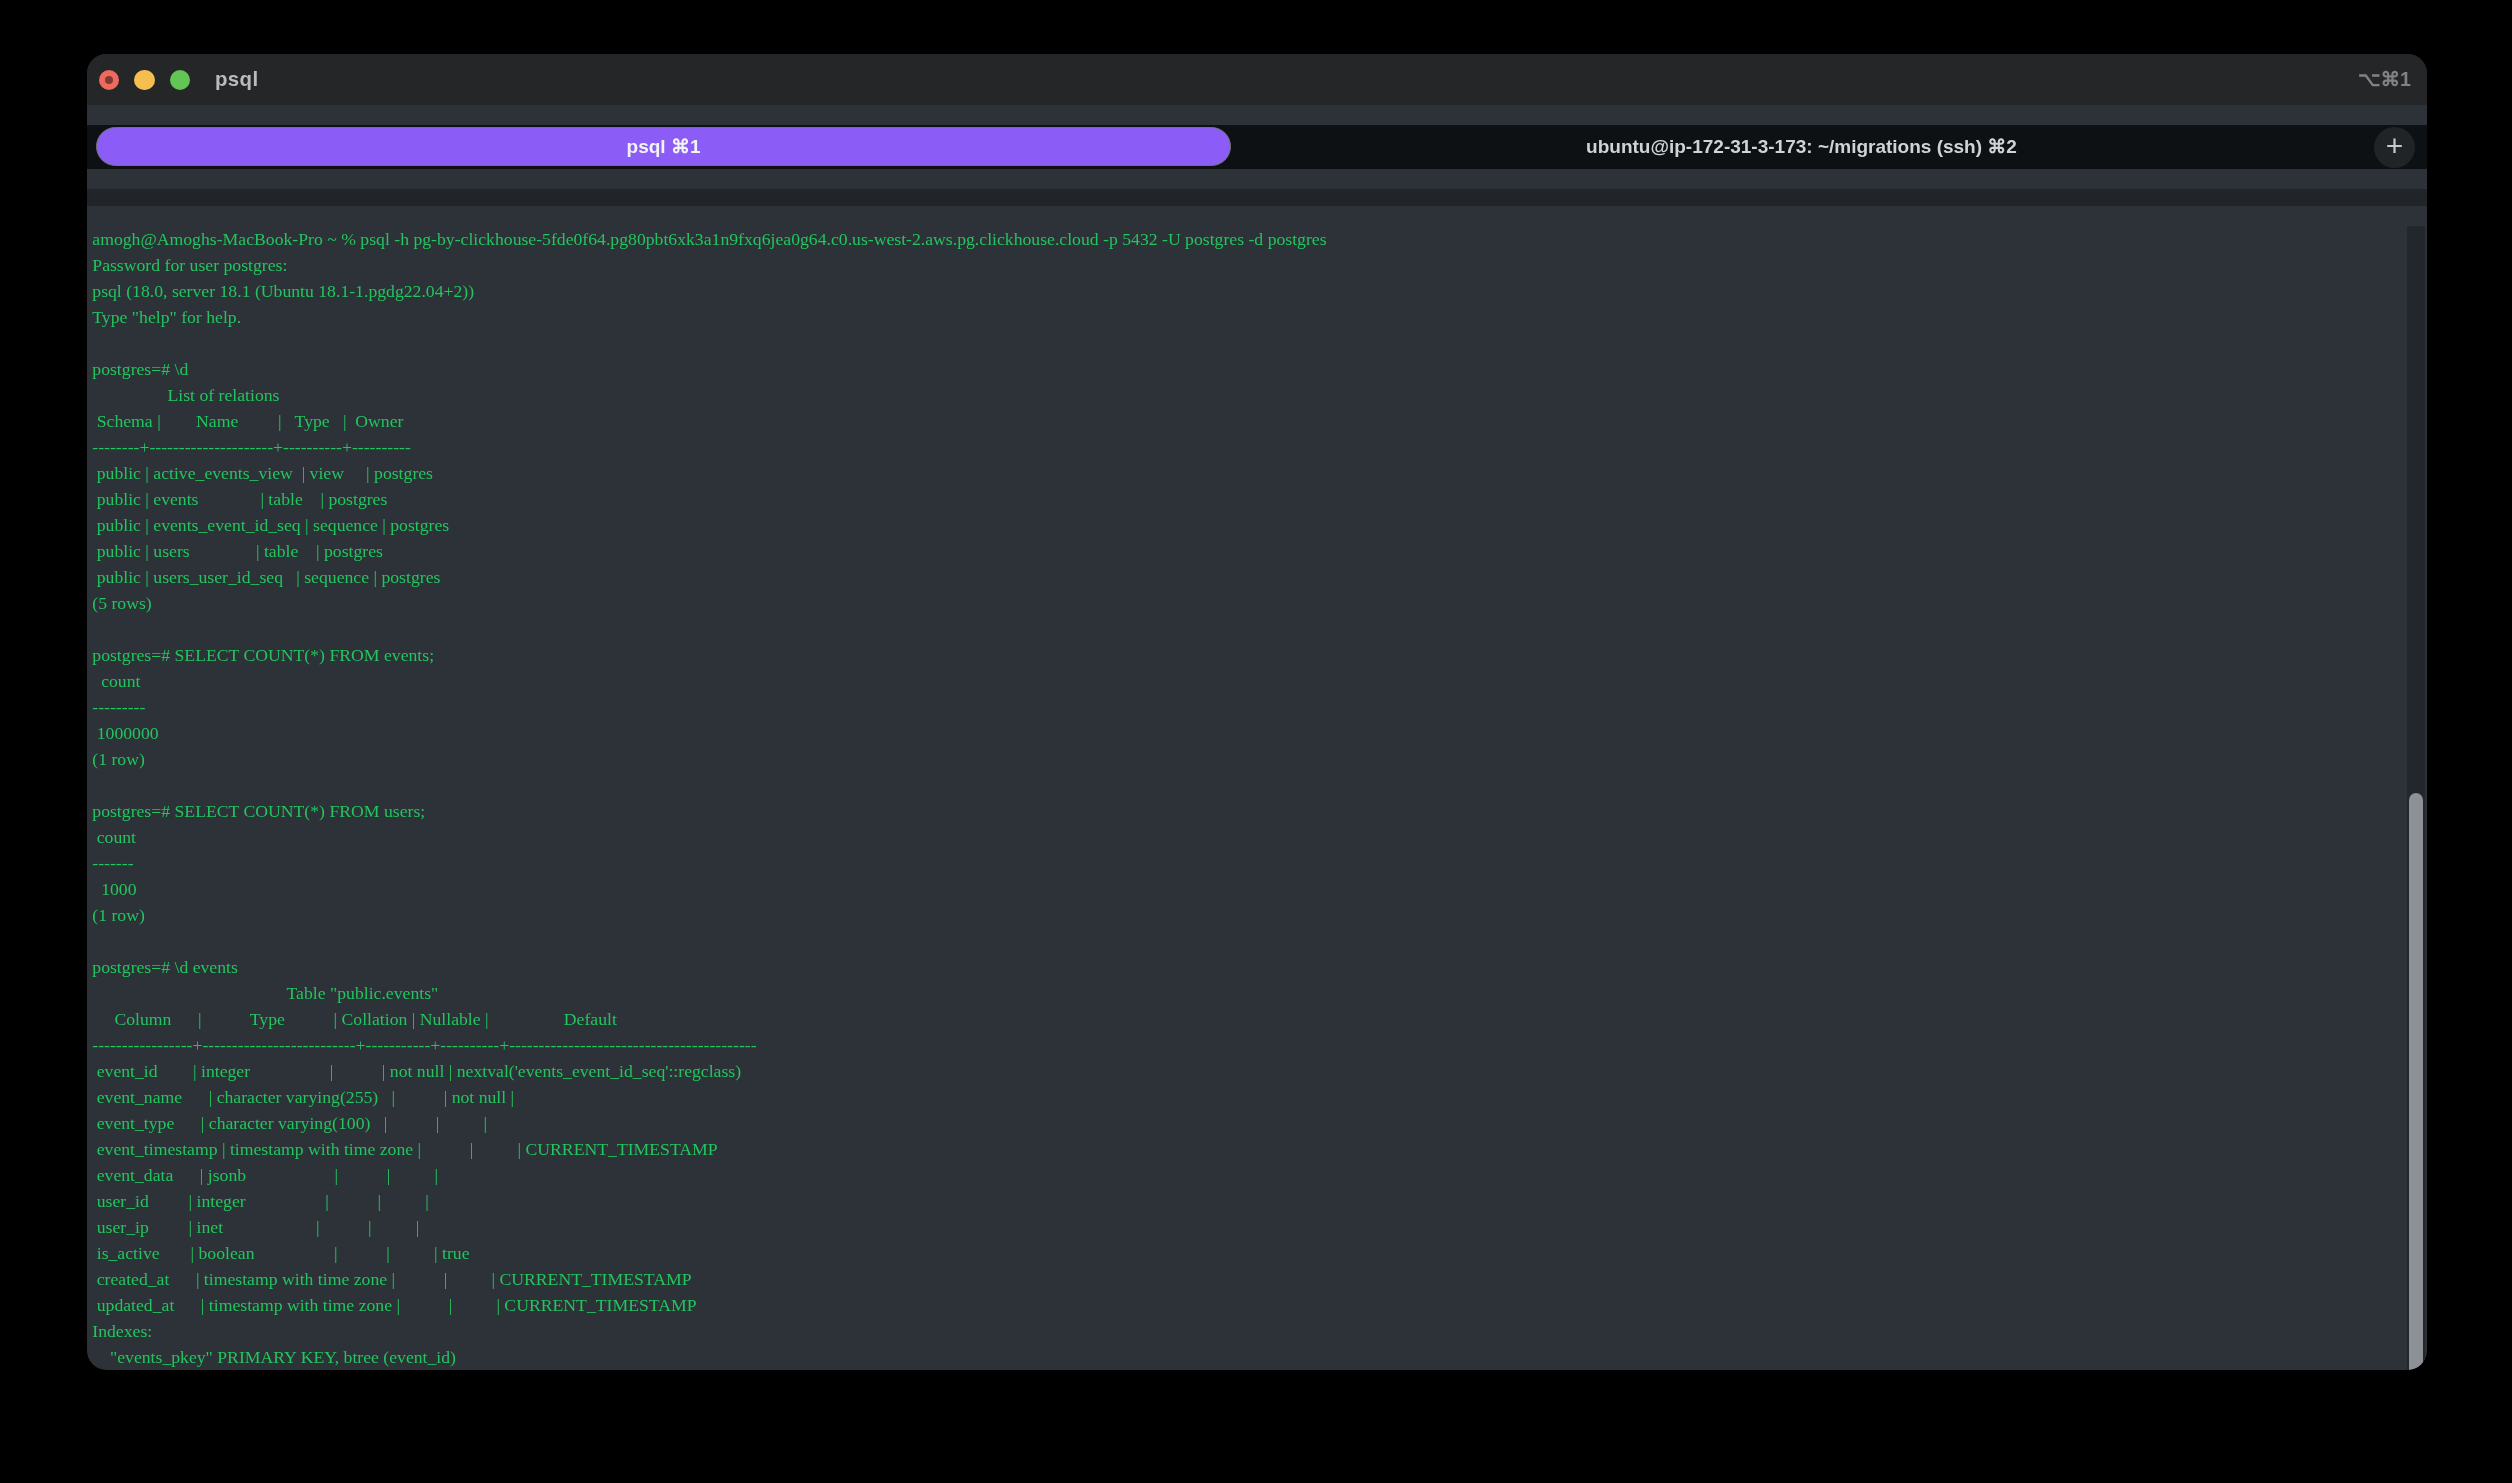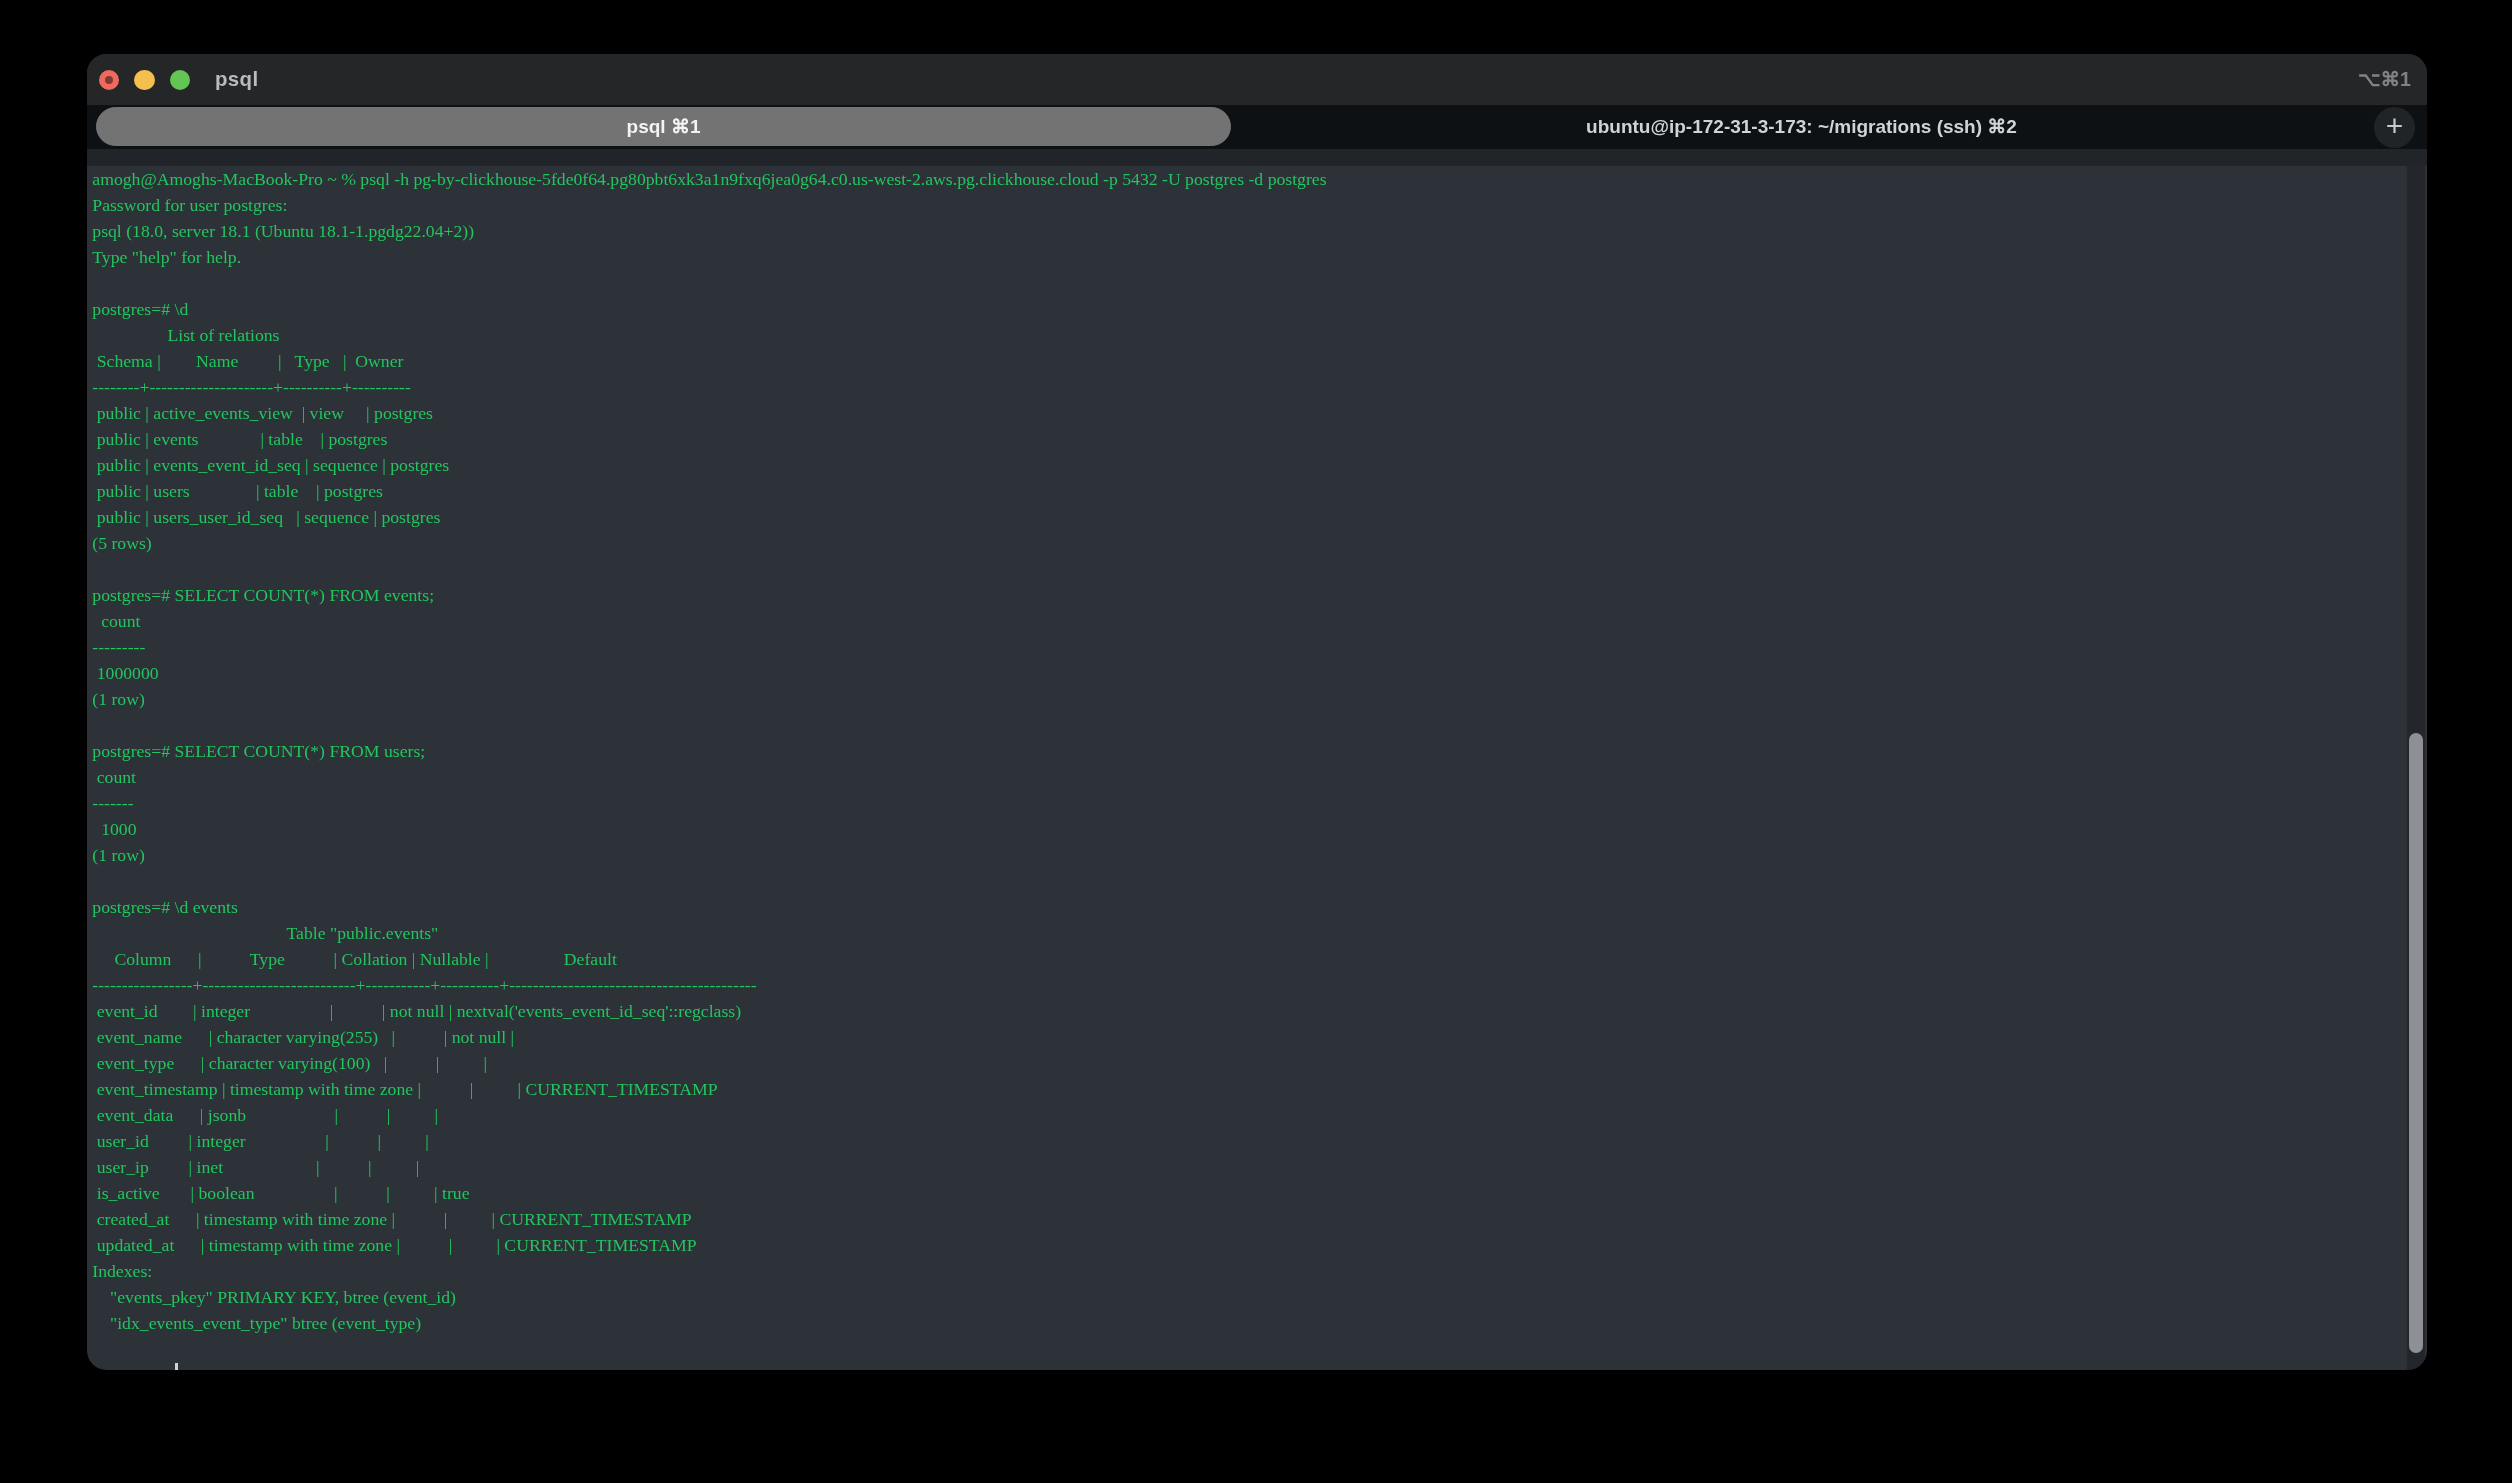--- a/index.html
+++ b/index.html
@@ -1,15 +1,15 @@
 <!DOCTYPE html>
 <html style="font-size:12px"><head>
 <meta charset="utf-8">
 <style>
-  * { margin: 0; padding: 0; box-sizing: border-box; }
+  * { margin: 0; padding: 0; box-sizing: border-box; gap: 20px; }
   html, body {
     width: 2512px; height: 1483px;
     background: #000000;
     font-family: "Liberation Sans", sans-serif;
     overflow: hidden;
   }
   .window {
     position: absolute;
     left: 87px; top: 54px;
     width: 2340px; height: 1316px;
@@ -81,21 +81,21 @@
     border-radius: 20.4px;
     display: flex;
     align-items: center;
     justify-content: center;
     font-size: 19px;
     white-space: nowrap;
   }
   .tab-active {
     left: 9px;
     width: 1135px;
-    background: #737373;
+    background: #8b5cf6;
     border: 1.5px solid #717478;
     color: #f2f3f4;
     font-weight: bold;
   }
   .tab-inactive {
     left: 1150px;
     width: 1129px;
     background: transparent;
     color: #d0d2d4;
     font-weight: bold;

